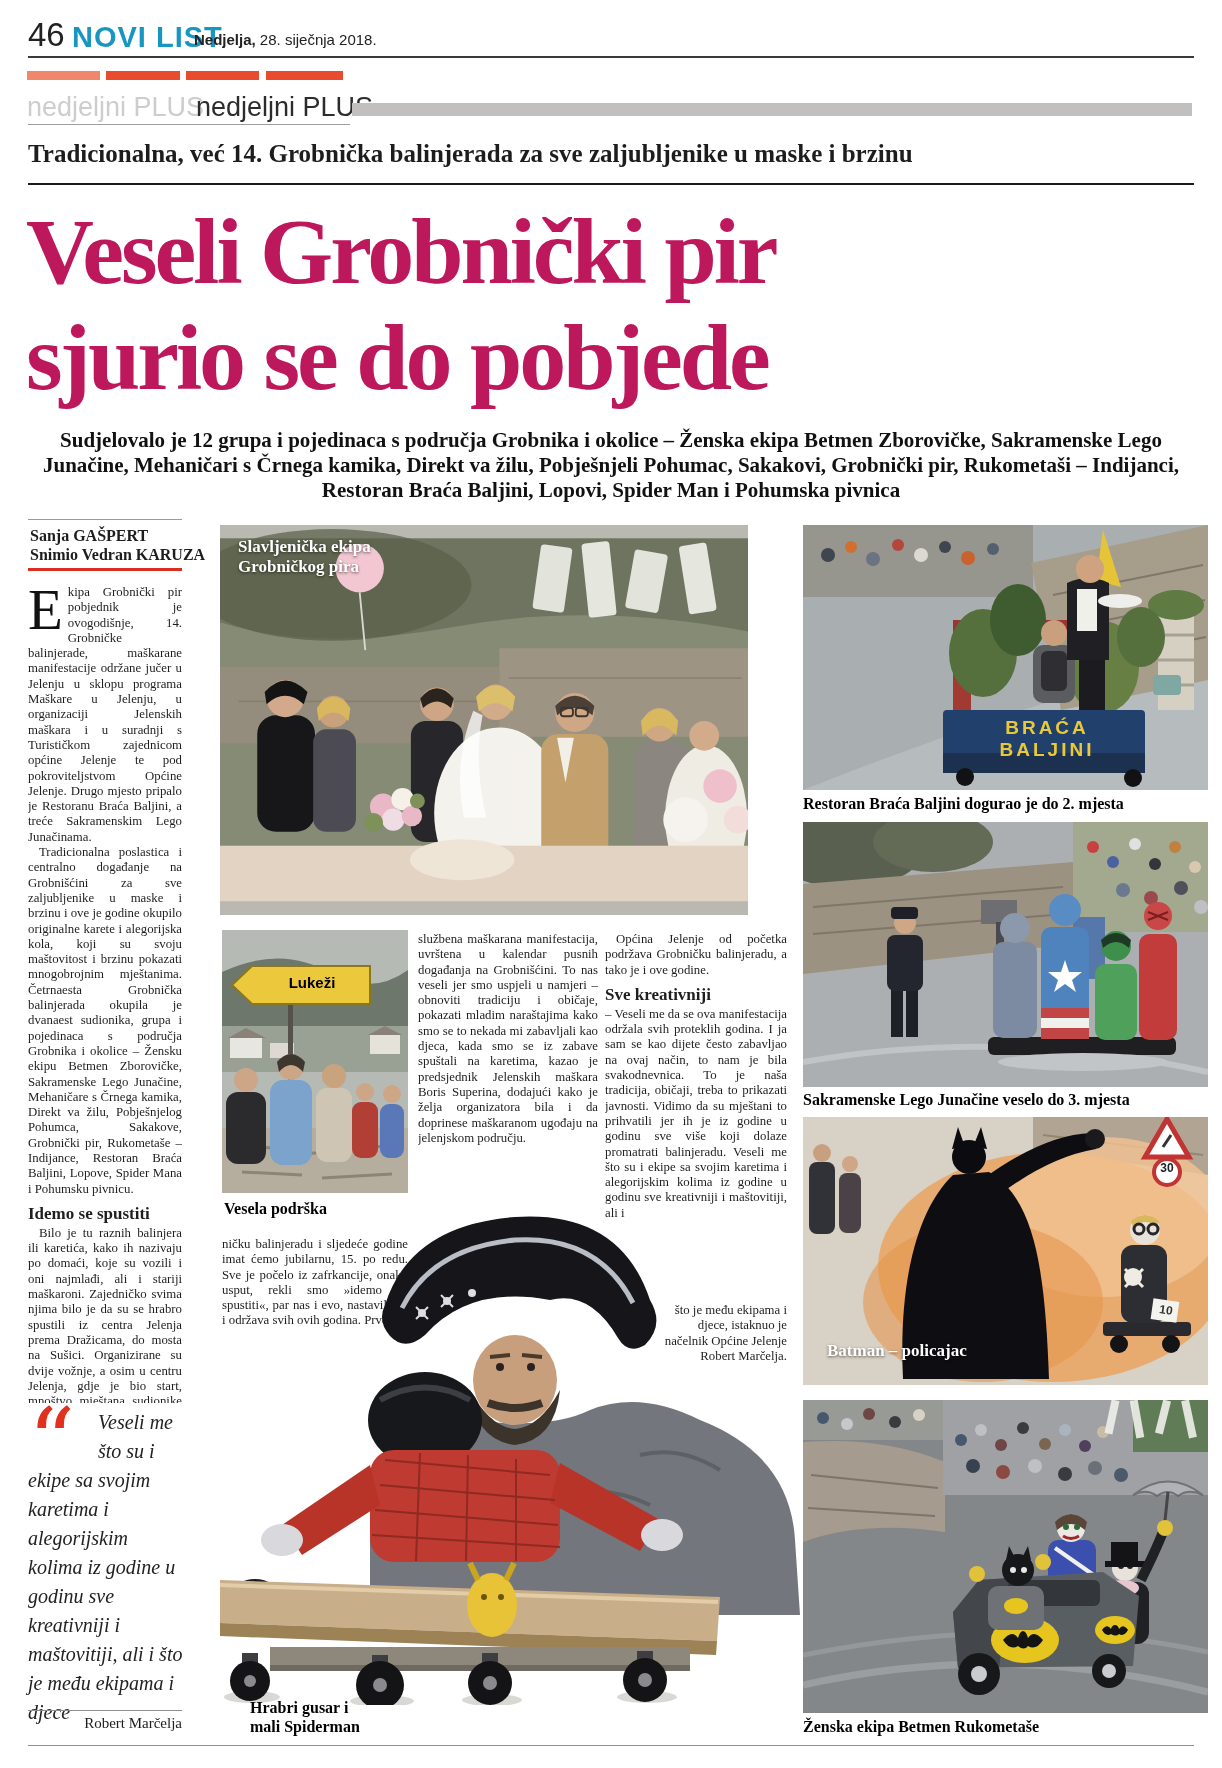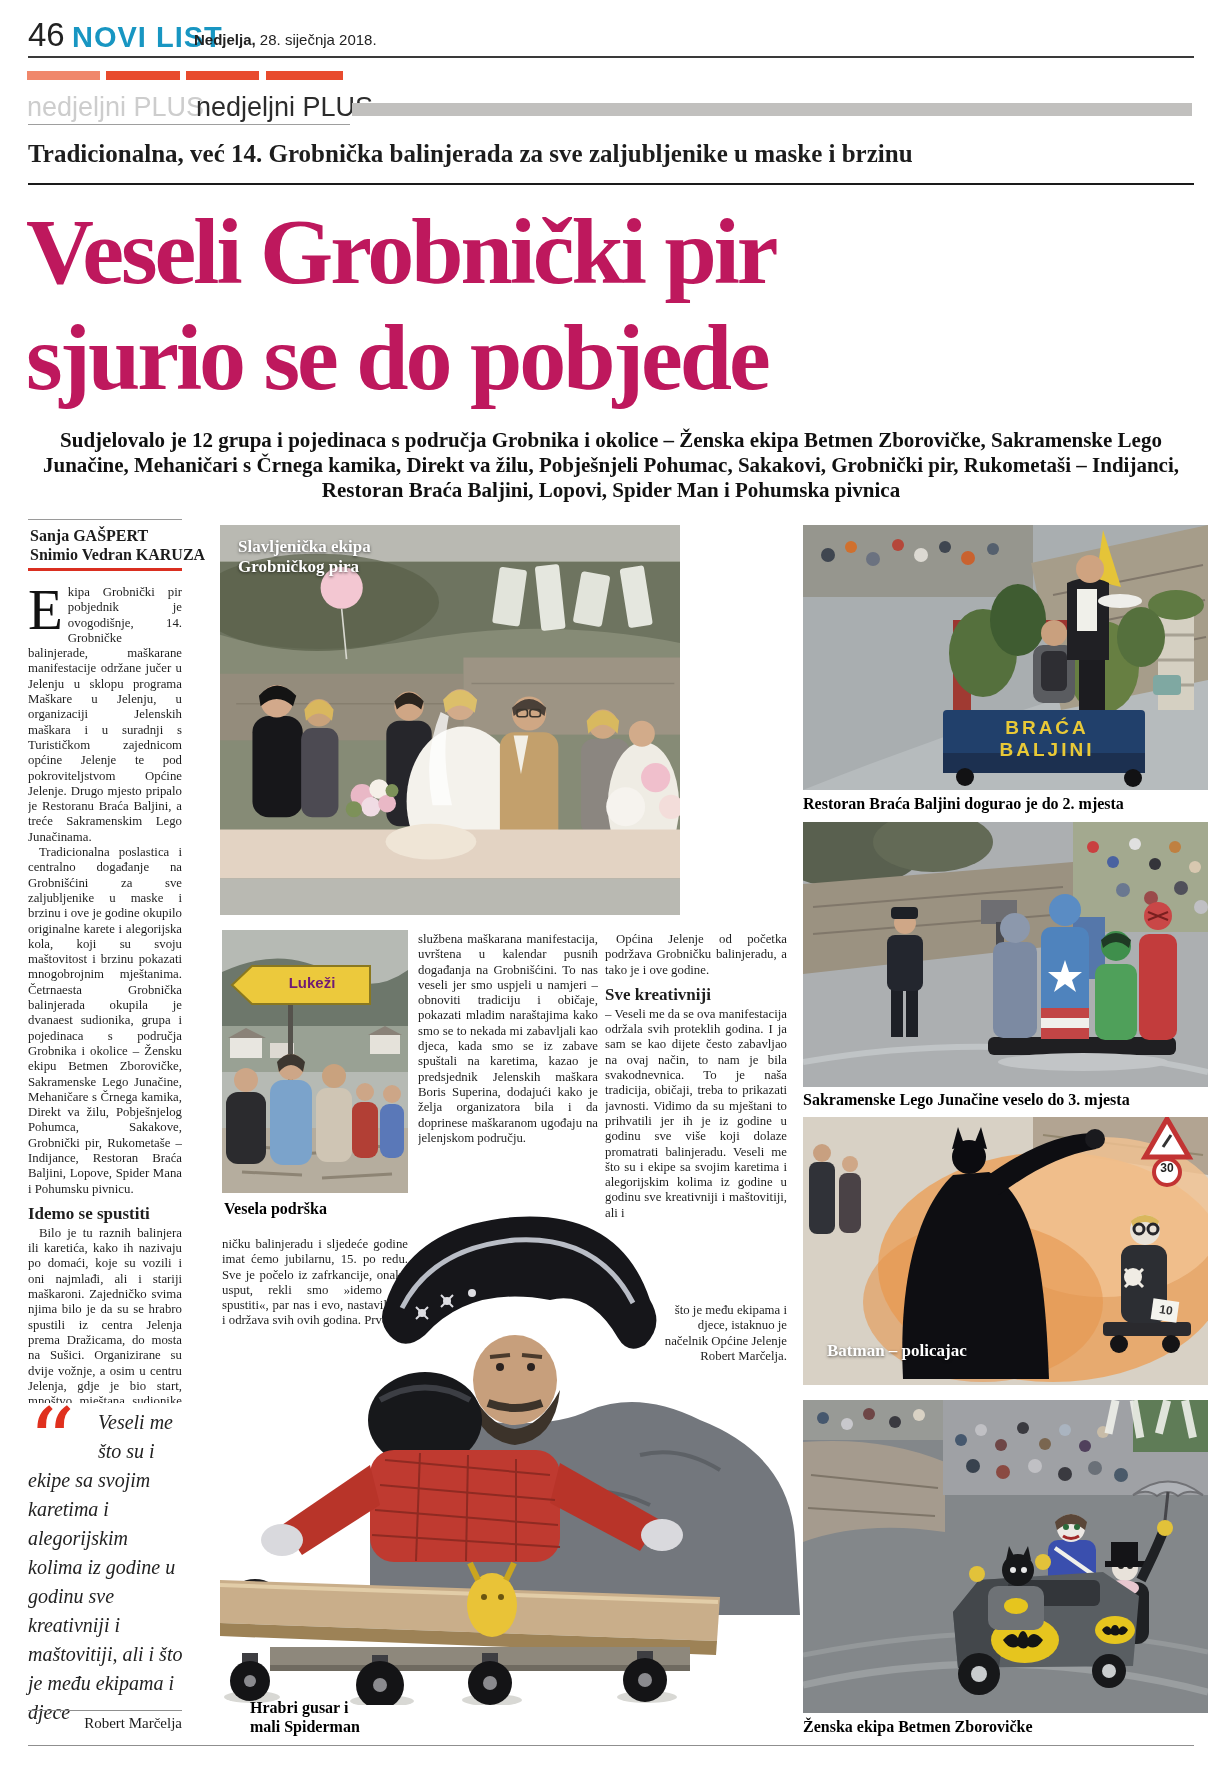--- a/index.html
+++ b/index.html
@@ -67,21 +67,21 @@
     <p>Bilo je tu raznih balinjera ili karetića, kako ih nazivaju po domaći, koje su vozili i oni najmlađi, ali i stariji maškaroni. Zajedničko svima njima bilo je da su se hrabro spustili iz centra Jelenja prema Dražicama, do mosta na Sušici. Organizirane su dvije vožnje, a osim u centru Jelenja, gdje je bio start, mnoštvo mještana sudionike balinjerade pratilo je i na cilju. Pored pehara za prvonagrađene, ostali sudionici balinjerade dobili su medalje i zahvalnice.</p>
 
   </div>
 
   <div class="quote-block" style="left:28px;top:1408px;width:156px;">
     <span class="qmark">“</span>
     <span>Veseli me što su i ekipe sa svojim karetima i alegorijskim kolima iz godine u godinu sve kreativniji i maštovitiji, ali i što je među ekipama i djece</span>
   </div>
   <div class="attrib" style="left:28px;top:1710px;width:154px;">Robert Marčelja</div>
 
-  <div class="ph" style="left:220px;top:525px;width:460px;height:390px;">
+  <div class="ph" style="left:220px;top:525px;width:528px;height:390px;">
     <svg viewBox="0 0 567 390">
       <rect width="567" height="390" fill="#868b76"></rect>
       <path d="M0,0 H567 V100 Q400,68 250,95 Q100,122 0,90 Z" fill="#6e7460"></path>
       <ellipse cx="120" cy="50" rx="150" ry="60" fill="#596049" opacity=".7"></ellipse>
       <rect x="0" y="138" width="300" height="82" fill="#948c7c"></rect>
       <rect x="300" y="118" width="267" height="95" fill="#9d9484"></rect>
       <line x1="310" y1="150" x2="560" y2="150" stroke="#8a8274" stroke-width="2"></line>
       <line x1="20" y1="175" x2="290" y2="175" stroke="#867e6e" stroke-width="2"></line>
       <g opacity=".92">
         <rect x="340" y="8" width="34" height="70" rx="4" fill="#eceee6" transform="rotate(8 357 43)"></rect>
@@ -340,21 +340,21 @@
       <circle cx="210" cy="170" r="3" fill="#e8e8e8"></circle>
         <circle cx="221" cy="170" r="3" fill="#e8e8e8"></circle>
       <ellipse cx="213" cy="206" rx="12" ry="8" fill="#e6c51e"></ellipse>
       <circle cx="174" cy="174" r="8" fill="#e2c23a"></circle>
       <circle cx="176" cy="274" r="21" fill="#17181a"></circle>
         <circle cx="176" cy="274" r="8" fill="#c9ccce"></circle>
       <circle cx="306" cy="271" r="17" fill="#17181a"></circle>
         <circle cx="306" cy="271" r="7" fill="#c9ccce"></circle>
     </svg>
   </div>
-  <div class="cap" style="left:803px;top:1717px;width:405px;">Ženska ekipa Betmen Zborovičke</div>
+  <div class="cap" style="left:803px;top:1717px;width:405px;">Ženska ekipa Betmen Rukometaše</div>
 
   <div class="ph" style="left:222px;top:930px;width:186px;height:263px;">
     <svg viewBox="0 0 186 263">
       <rect width="186" height="263" fill="#b6bab4"></rect>
       <path d="M0,42 Q60,14 110,44 Q150,66 186,40 V112 H0 Z" fill="#6d776b"></path>
       <rect x="0" y="96" width="186" height="46" fill="#99a194"></rect>
       <rect x="8" y="108" width="32" height="20" fill="#e8e6e0"></rect>
       <polygon points="6,108 24,98 44,108" fill="#8a8278"></polygon>
       <rect x="48" y="113" width="24" height="15" fill="#ddd9d2"></rect>
       <rect x="148" y="105" width="30" height="19" fill="#e5e2da"></rect>
@@ -372,21 +372,21 @@
       <rect x="48" y="150" width="42" height="85" rx="13" fill="#7ba3cb"></rect>
       <circle cx="69" cy="137" r="13" fill="#cda687"></circle>
       <path d="M55,132 Q69,116 83,132 L81,142 Q69,128 57,142 Z" fill="#3d3730"></path>
       <rect x="94" y="158" width="36" height="74" rx="11" fill="#cfc5b4"></rect>
       <circle cx="112" cy="146" r="12" fill="#c9a27e"></circle>
       <rect x="130" y="172" width="26" height="56" rx="9" fill="#b23f35"></rect>
       <circle cx="143" cy="162" r="9" fill="#cda687"></circle>
       <rect x="158" y="174" width="24" height="54" rx="9" fill="#5a78b8"></rect>
       <circle cx="170" cy="164" r="9" fill="#cda687"></circle>
     </svg>
-    <div class="abs sans" style="left:40px;top:44px;width:100px;text-align:center;font-size:15px;font-weight:bold;color:#701a75;">Lukeži</div>
+    <div class="abs sans" style="left:40px;top:44px;width:100px;text-align:center;font-size:15px;font-weight:bold;color:#000000;">Lukeži</div>
   </div>
   <div class="cap" style="left:224px;top:1199px;">Vesela podrška</div>
 
   <div class="abs body-col" style="left:418px;top:932px;width:180px;height:262px;overflow:hidden;">
     <p class="noindent">službena maškarana manifestacija, uvrštena u kalendar pusnih događanja na Grobnišćini. To nas veseli jer smo uspjeli u namjeri – obnoviti tradiciju i običaje, pokazati mladim naraštajima kako smo se to nekada mi zabavljali kao djeca, kada smo se iz zabave spuštali na karetima, kazao je predsjednik Jelenskih maškara Boris Superina, dodajući kako je želja organizatora bila i da doprinese maškaranom ugođaju na jelenjskom području.</p>
   </div>
 
   <div class="abs body-col" style="left:605px;top:932px;width:182px;height:370px;overflow:hidden;">
     <p>Općina Jelenje od početka podržava Grobničku balinjeradu, a tako je i ove godine.</p>
     <div class="subhead">Sve kreativniji</div>

